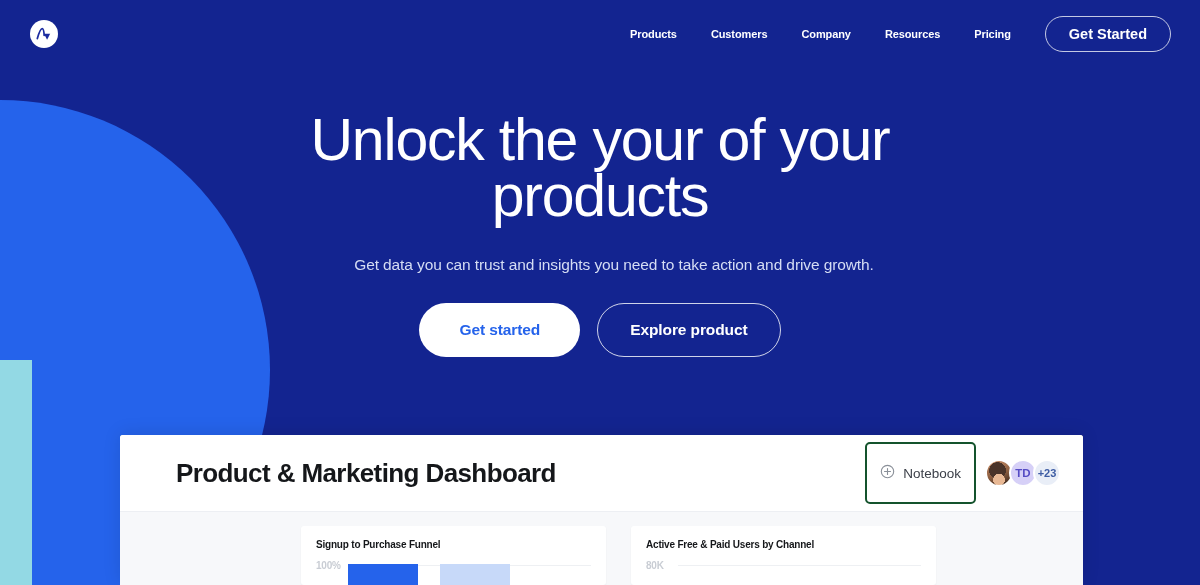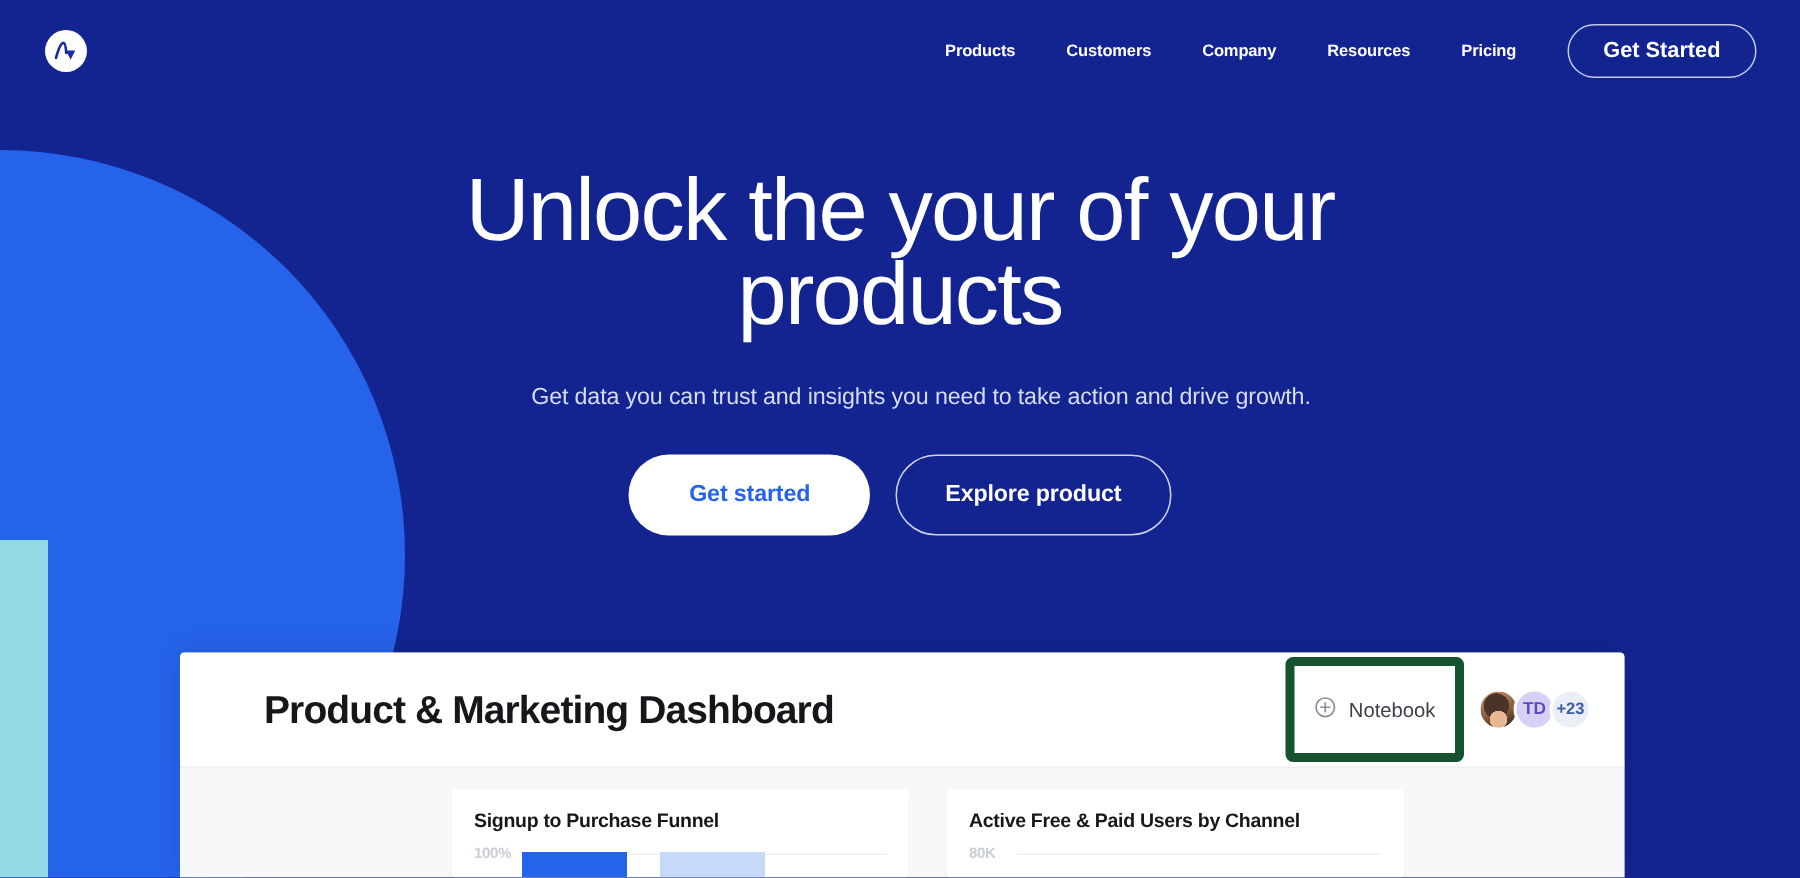--- a/index.html
+++ b/index.html
@@ -78,21 +78,21 @@
     height:77px; display:flex; align-items:center;
     padding:0 22px 0 56px; border-bottom:1px solid #EDEFF3;
     background:#fff;
   }
   #dash-title {
     font-size:26px; font-weight:700; color:#15171A; letter-spacing:-0.6px;
   }
   #dash-header-right { margin-left:auto; display:flex; align-items:center; }
   #notebook-btn {
     display:flex; align-items:center; gap:8px;
-    border:6px solid #14532d; border-radius:5px; background:#fff;
+    border:2px solid #14532d; border-radius:5px; background:#fff;
     padding:20px 13px; font-size:13.5px; color:#3C4049; cursor:pointer;
     font-family:inherit;
   }
   .avatar {
     width:28px; height:28px; border-radius:50%;
     display:flex; align-items:center; justify-content:center;
     font-size:11.5px; font-weight:700; margin-left:-4px;
     border:2px solid #fff;
   }
   #avatar-photo {
@@ -108,21 +108,21 @@
 
   #dash-body { background:#F7F8FA; height:73px; position:relative; }
   .widget {
     position:absolute; top:14px; background:#fff; border-radius:3px;
     box-shadow:0 1px 2px rgba(16,24,40,.05); padding:13px 15px 0 15px;
     overflow:hidden;
   }
   #widget-funnel { left:181px; width:305px; height:59px; }
   #widget-channel { left:511px; width:305px; height:59px; }
   .widget-title {
-    font-size:13px; font-weight:700; color:#15171A; letter-spacing:-0.2px;
+    font-size:10px; font-weight:700; color:#15171A; letter-spacing:-0.2px;
     white-space:nowrap;
   }
   .widget-plot { position:relative; margin-top:10px; height:26px; }
   .axis-row { display:flex; align-items:center; gap:6px; }
   .axis-label {
     font-size:10px; color:#C9CDD4; font-weight:700; width:26px; flex:none;
     letter-spacing:-0.2px;
   }
   .axis-line { flex:1; height:1px; background:#EEF0F3; }
   .bars { position:absolute; left:32px; top:4px; display:flex; gap:22px; }

